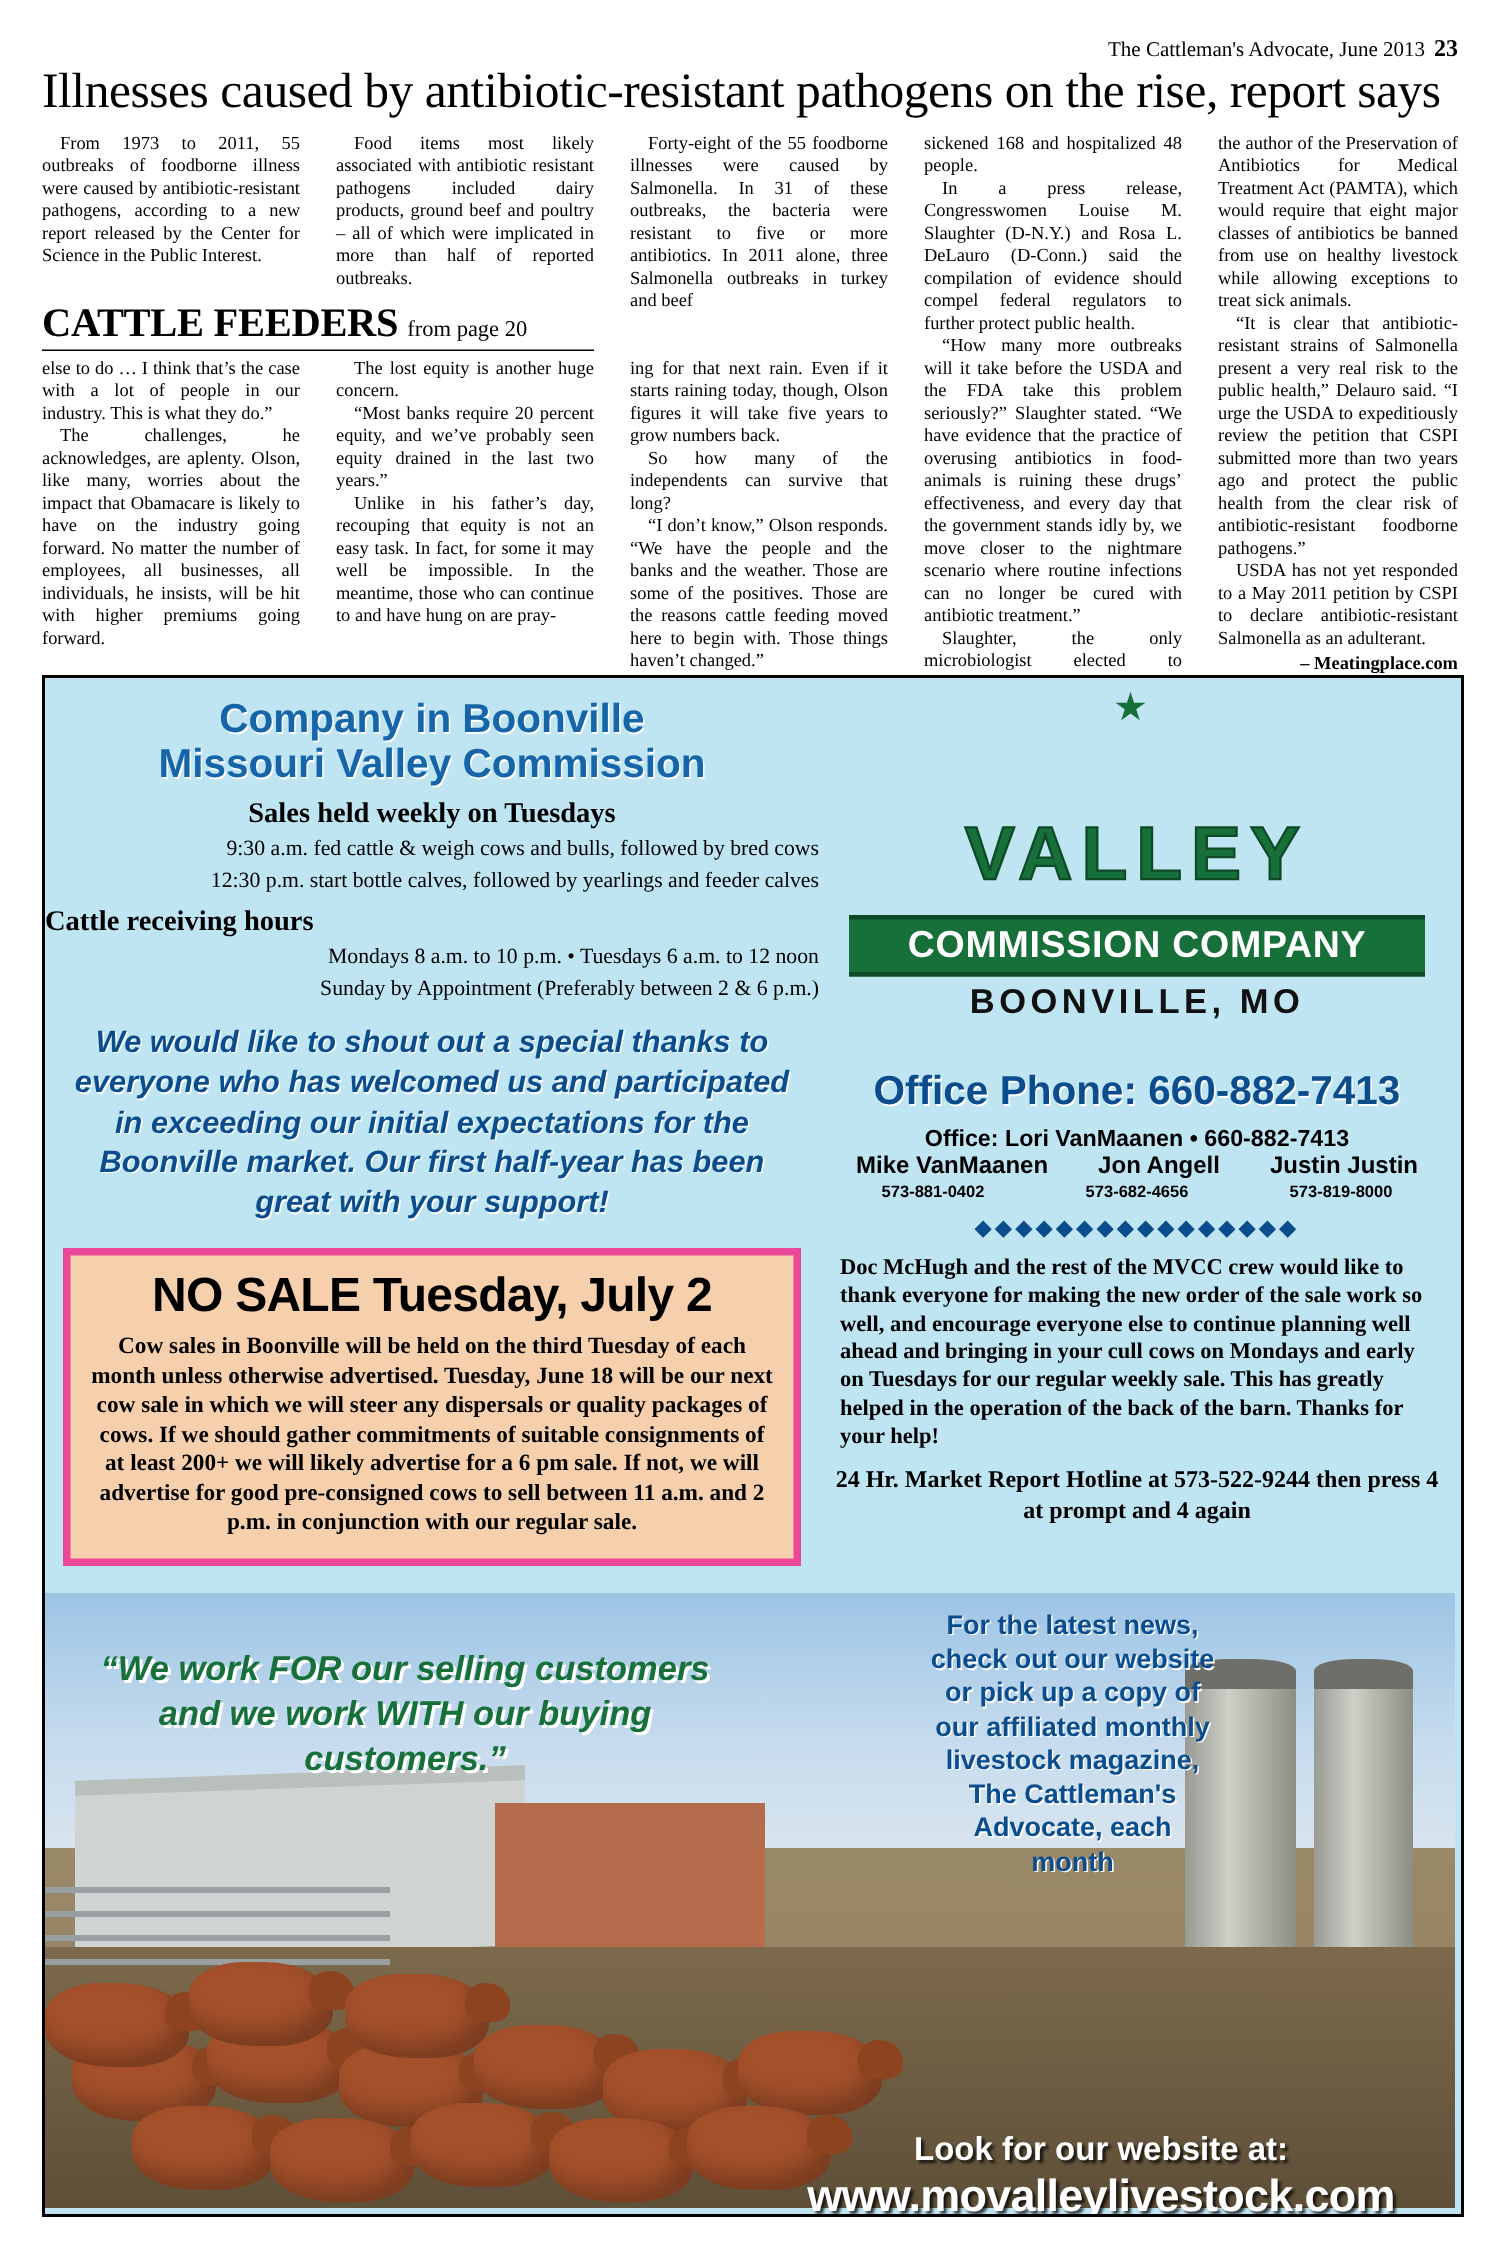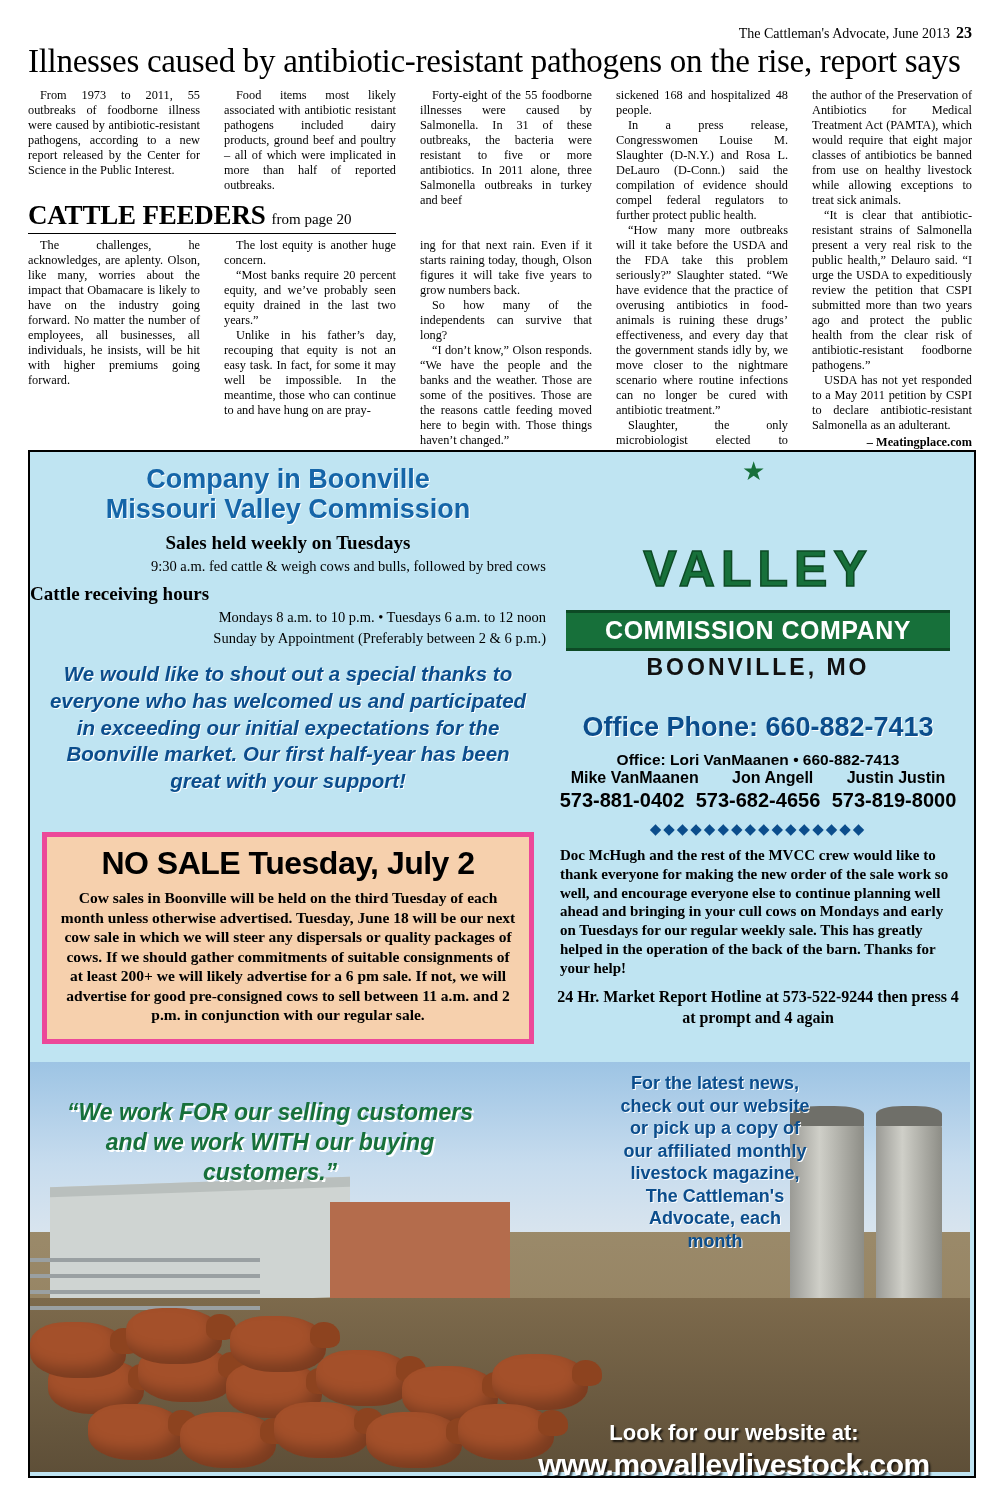--- a/index.html
+++ b/index.html
@@ -292,21 +292,21 @@
     font-weight: bold;
     font-size: 16px;
     margin-top: 0;
     padding: 0 8px;
   }
   .nums-row {
     display: flex;
     justify-content: space-around;
     font-family: "Liberation Sans", sans-serif;
     font-weight: bold;
-    font-size: 20px;
+    font-size: 11px;
     margin-top: 2px;
     padding: 0 8px;
   }
   .diamonds {
     text-align: center;
     color: #0b4d8c;
     font-size: 15px;
     letter-spacing: 2px;
     margin-top: 8px;
   }
@@ -473,20 +473,21 @@
     </div>
   </div>
 
   <div class="jump-head">
     <span class="t1">CATTLE FEEDERS</span><span class="t2">from page 20</span>
     <div class="rule"></div>
   </div>
 
   <div class="jump-cols">
     <div class="col c1">
+      <p class="noindent">else to do … I think that’s the case with a lot of people in our industry. This is what they do.”</p>
       <p>The challenges, he acknowledges, are aplenty. Olson, like many, worries about the impact that Obamacare is likely to have on the industry going forward. No matter the number of employees, all businesses, all individuals, he insists, will be hit with higher premiums going forward.</p>
     </div>
     <div class="col c2">
       <p>The lost equity is another huge concern.</p>
       <p>“Most banks require 20 percent equity, and we’ve probably seen equity drained in the last two years.”</p>
       <p>Unlike in his father’s day, recouping that equity is not an easy task. In fact, for some it may well be impossible. In the meantime, those who can continue to and have hung on are pray-</p>
     </div>
     <div class="col c3">
       <p class="noindent">ing for that next rain. Even if it starts raining today, though, Olson figures it will take five years to grow numbers back.</p>
       <p>So how many of the independents can survive that long?</p>
@@ -496,20 +497,21 @@
 
   <div class="ad">
 
     <div class="ad-left">
       <div class="mv-title">
         <div>Company in Boonville</div>
         <div>Missouri Valley Commission</div>
       </div>
       <div class="mv-sub">Sales held weekly on Tuesdays</div>
       <div class="mv-line">9:30 a.m. fed cattle &amp; weigh cows and bulls, followed by bred cows</div>
+      <div class="mv-line">12:30 p.m. start bottle calves, followed by yearlings and feeder calves</div>
       <div class="mv-sub2">Cattle receiving hours</div>
       <div class="mv-line">Mondays 8 a.m. to 10 p.m. • Tuesdays 6 a.m. to 12 noon</div>
       <div class="mv-line">Sunday by Appointment (Preferably between 2 &amp; 6 p.m.)</div>
       <div class="shout">We would like to shout out a special thanks to everyone who has welcomed us and participated in exceeding our initial expectations for the Boonville market. Our first half-year has been great with your support!</div>
     </div>
 
     <div class="ad-right">
       <div class="logo-wrap">
         <div class="logo-star">★</div>
         <div class="logo-valley">VALLEY</div>

